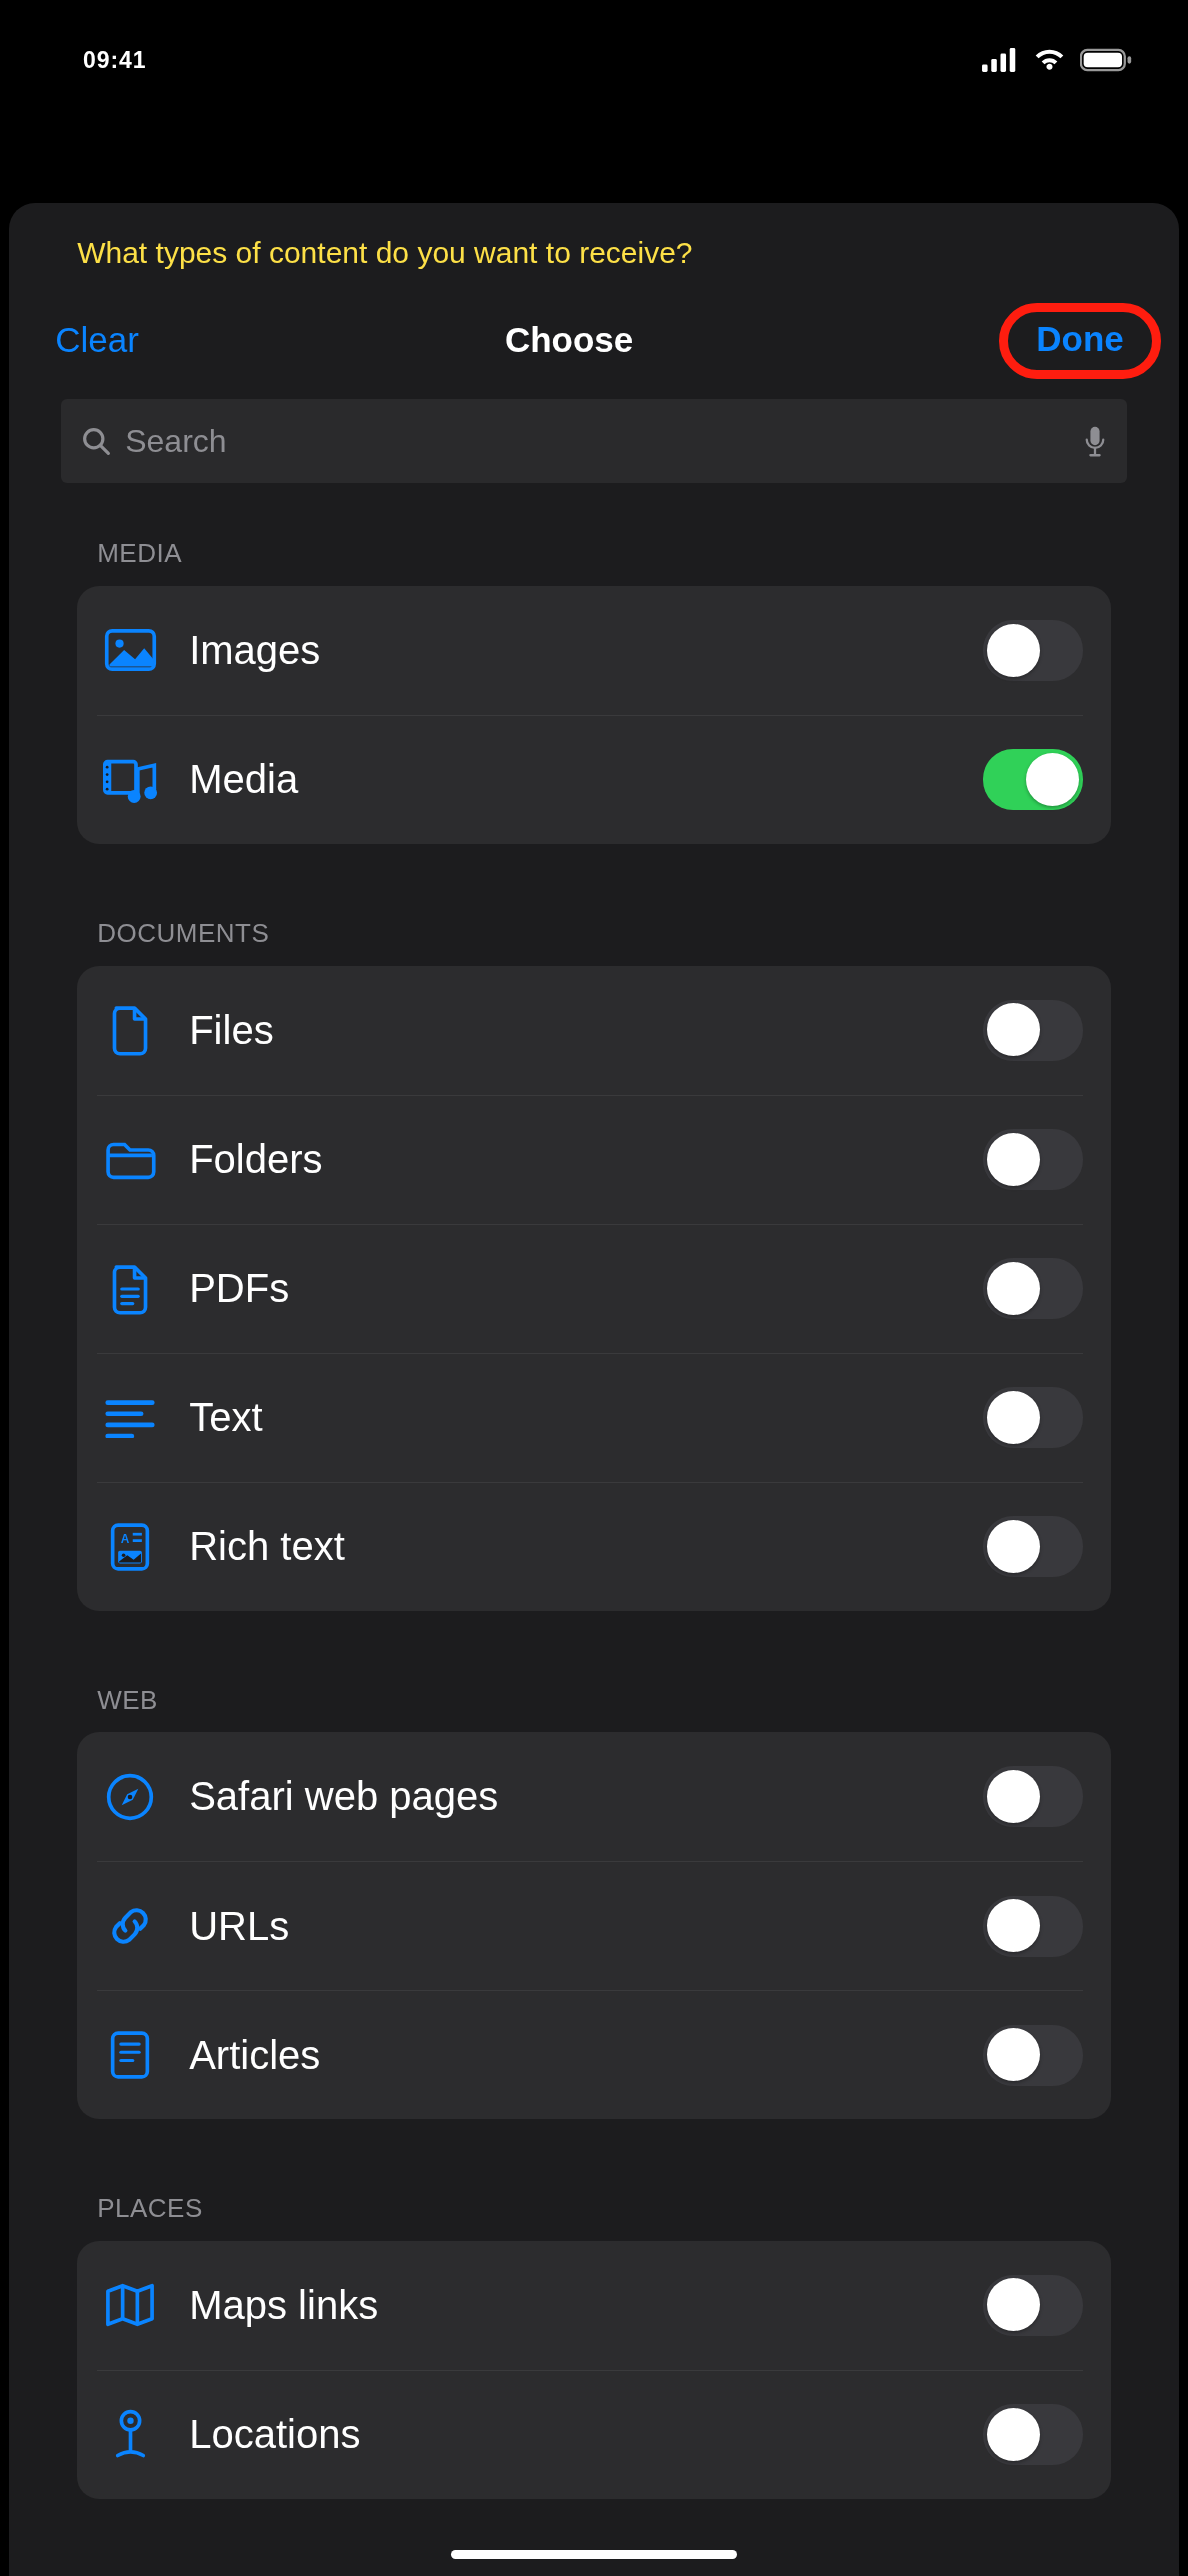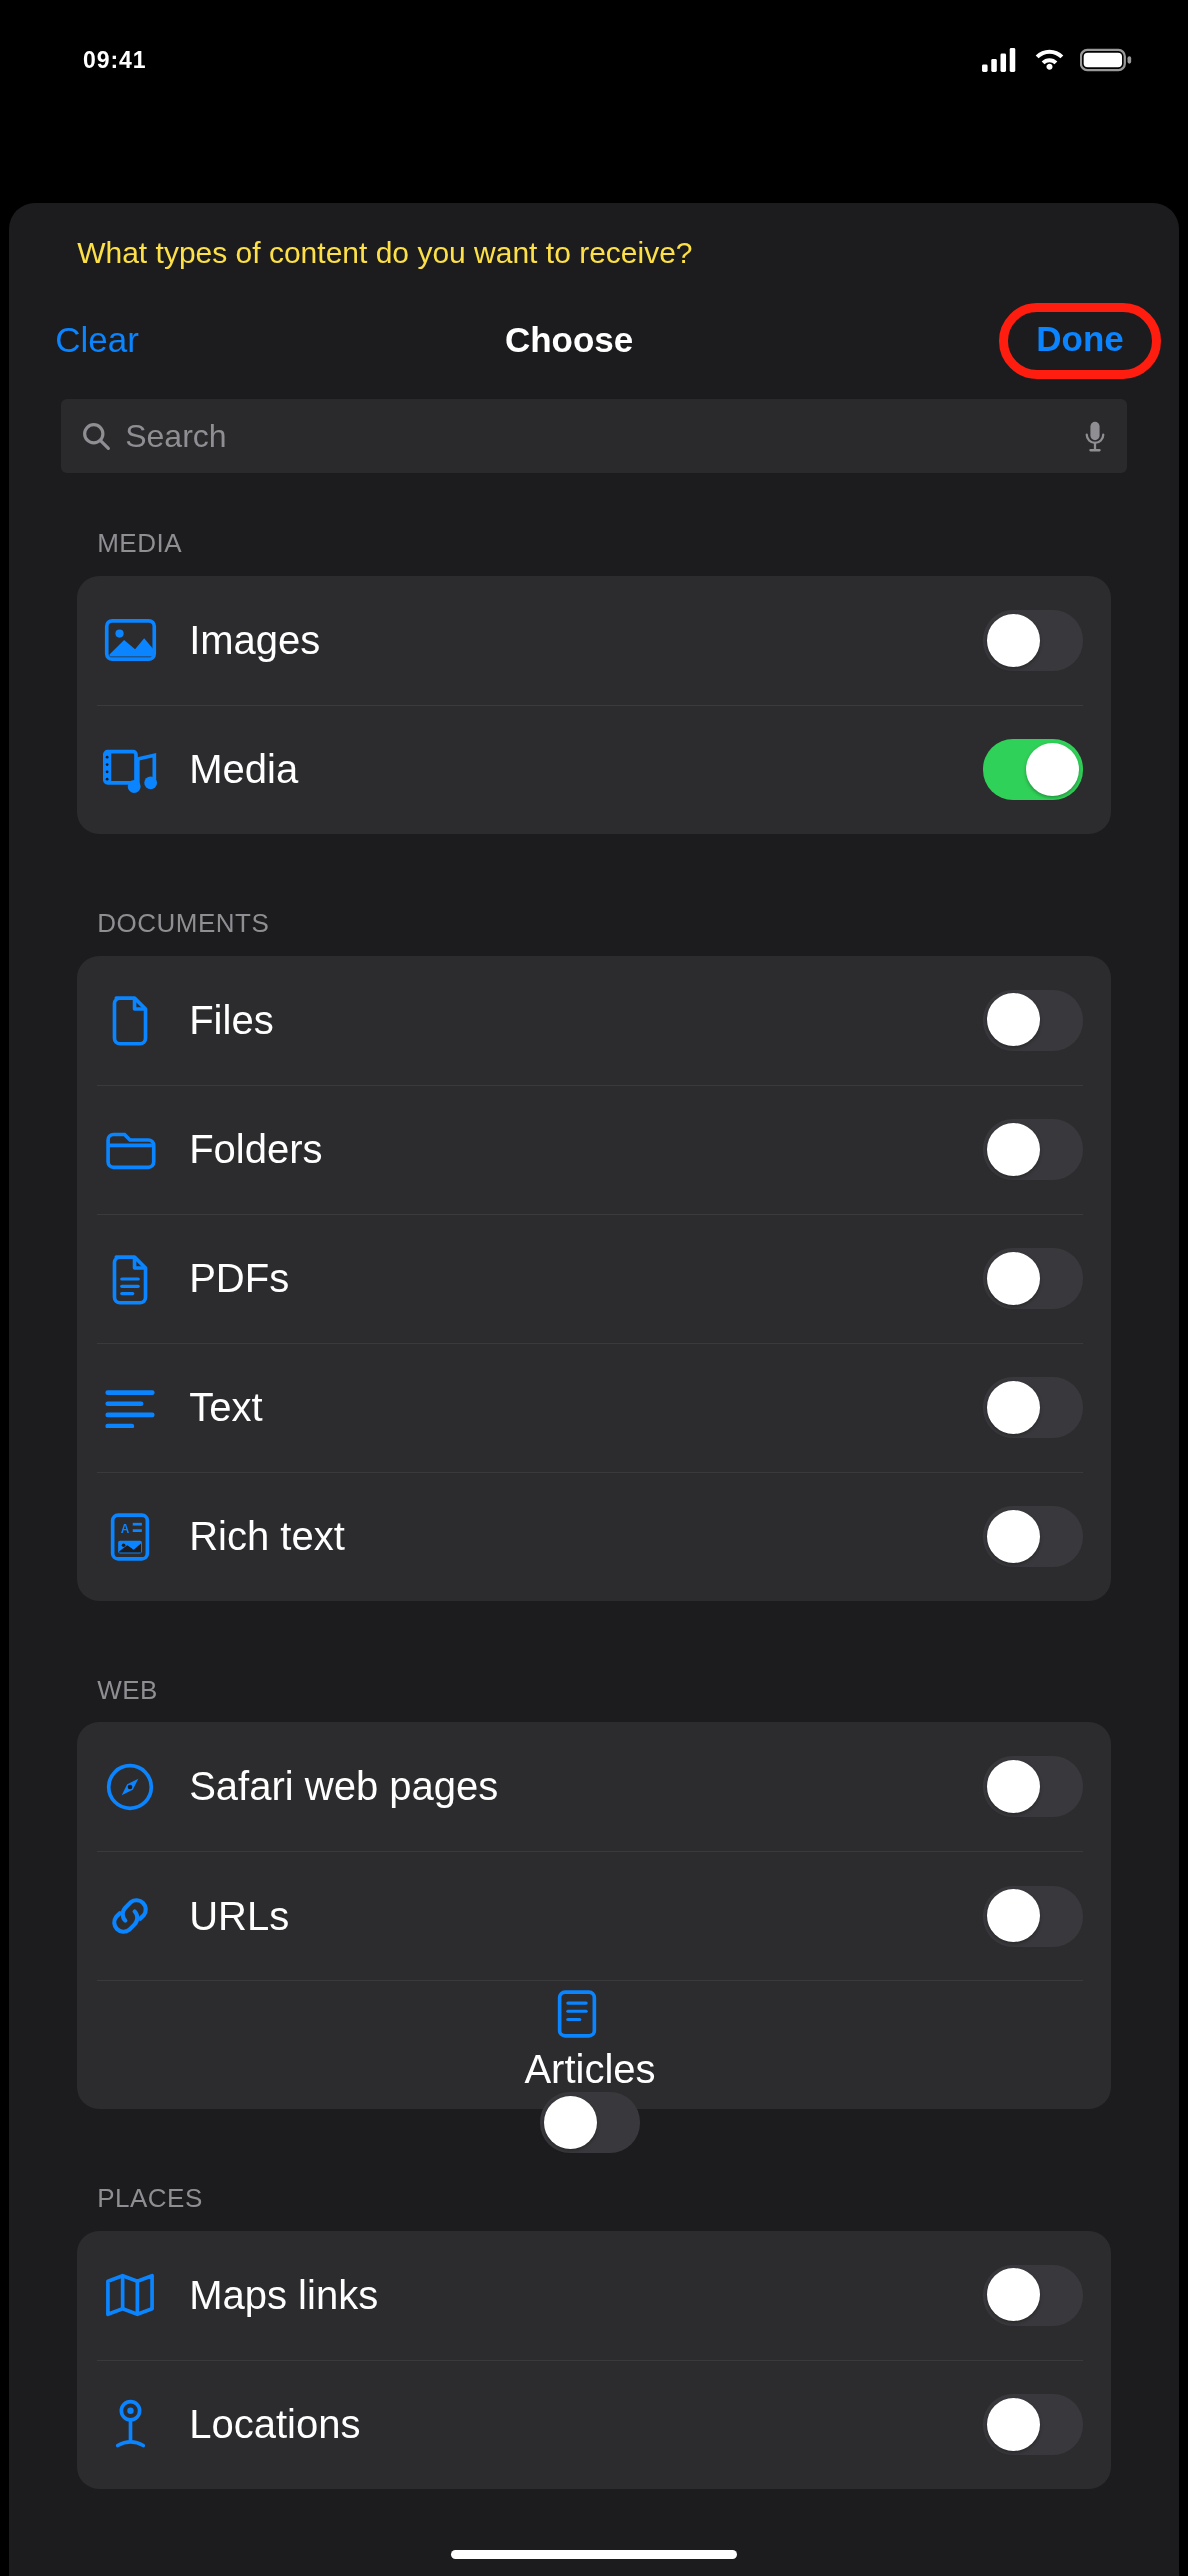--- a/index.html
+++ b/index.html
@@ -8,21 +8,21 @@
   .status-time { font-size: 23px; font-weight: 600; letter-spacing: 0.9px; }
   .status-icons { display: flex; align-items: center; gap: 13px; }
   .sheet { position: absolute; top: 203px; left: 9.2px; right: 9.2px; bottom: 0; background: #1c1c1e; border-radius: 26px 26px 0 0; overflow: hidden; }
   .sheet-question { font-size: 30px; font-weight: 400; color: #fde047; padding: 33px 28px 28px; margin-left: 40px; }
   .nav-row { display: flex; align-items: center; justify-content: space-between; padding: 0 46px; height: 83px; }
   .nav-left, .nav-right { font-size: 35px; color: #0a84ff; cursor: pointer; }
   .nav-right { font-weight: 700; }
   .nav-title { font-size: 35px; font-weight: 600; color: #fff; }
   .done-highlight { border: 9.2px solid #ff1d0f; border-radius: 46px; padding: 7.4px 28px 11px; margin-right: -28px; }
   .search-wrap { padding: 18.4px 52px 0; }
-  .search { display: flex; align-items: center; background: #2a2a2c; border-radius: 6px; height: 74px; padding: 0 20px; gap: 13px; }
+  .search { display: flex; align-items: center; background: #2a2a2c; border-radius: 6px; height: 84px; padding: 0 20px; gap: 13px; }
   .search input { flex: 1; background: transparent; border: none; outline: none; color: #fff; font-size: 32px; }
   .search input::placeholder { color: #8e8e93; }
   .content { padding: 0 68px; overflow-y: auto; height: calc(100% - 313px); }
   .section-header { text-transform: uppercase; color: #8e8e93; font-size: 26px; letter-spacing: 0.5px; padding: 74px 20px 16.6px; }
   .section-header.first { padding-top: 55px; }
   .group { background: #2c2c2e; border-radius: 22px; }
   .row { display: flex; align-items: center; height: 129px; padding: 0 28px 0 20px; }
   .row + .row .row-inner { border-top: 0.9px solid #3a3a3c; }
   .row-inner { display: flex; align-items: center; flex: 1; height: 100%; margin-left: 0; }
   .row-icon { width: 66px; height: 66px; display: flex; align-items: center; justify-content: center; flex-shrink: 0; margin-right: 26px; }
@@ -245,21 +245,21 @@
                 <path d="M32 22 a10 10 0 0 1 0 14 l-6 6 a10 10 0 0 1 -14-14 l4-4" stroke="#0a84ff" stroke-width="4.5" fill="none" stroke-linecap="round"></path>
               </svg>
             </span>
             <span class="row-label">URLs</span>
             <span class="toggle toggle-off">
               <span class="toggle-knob"></span>
             </span>
           </div>
         </div>
         <div class="row">
-          <div class="row-inner" style="border-top: 0.9px solid rgb(58, 58, 60); flex-direction: column;">
+          <div class="row-inner" style="border-top: 0.9px solid rgb(58, 58, 60);">
             <span class="row-icon">
               <svg width="42" height="52" viewBox="0 0 46 56">
                 <rect x="4" y="4" width="38" height="48" rx="6" stroke="#0a84ff" stroke-width="4" fill="none"></rect>
                 <line x1="13" y1="16" x2="33" y2="16" stroke="#0a84ff" stroke-width="3.5" stroke-linecap="round"></line>
                 <line x1="13" y1="25" x2="33" y2="25" stroke="#0a84ff" stroke-width="3.5" stroke-linecap="round"></line>
                 <line x1="13" y1="34" x2="26" y2="34" stroke="#0a84ff" stroke-width="3.5" stroke-linecap="round"></line>
               </svg>
             </span>
             <span class="row-label">Articles</span>
             <span class="toggle toggle-off">

